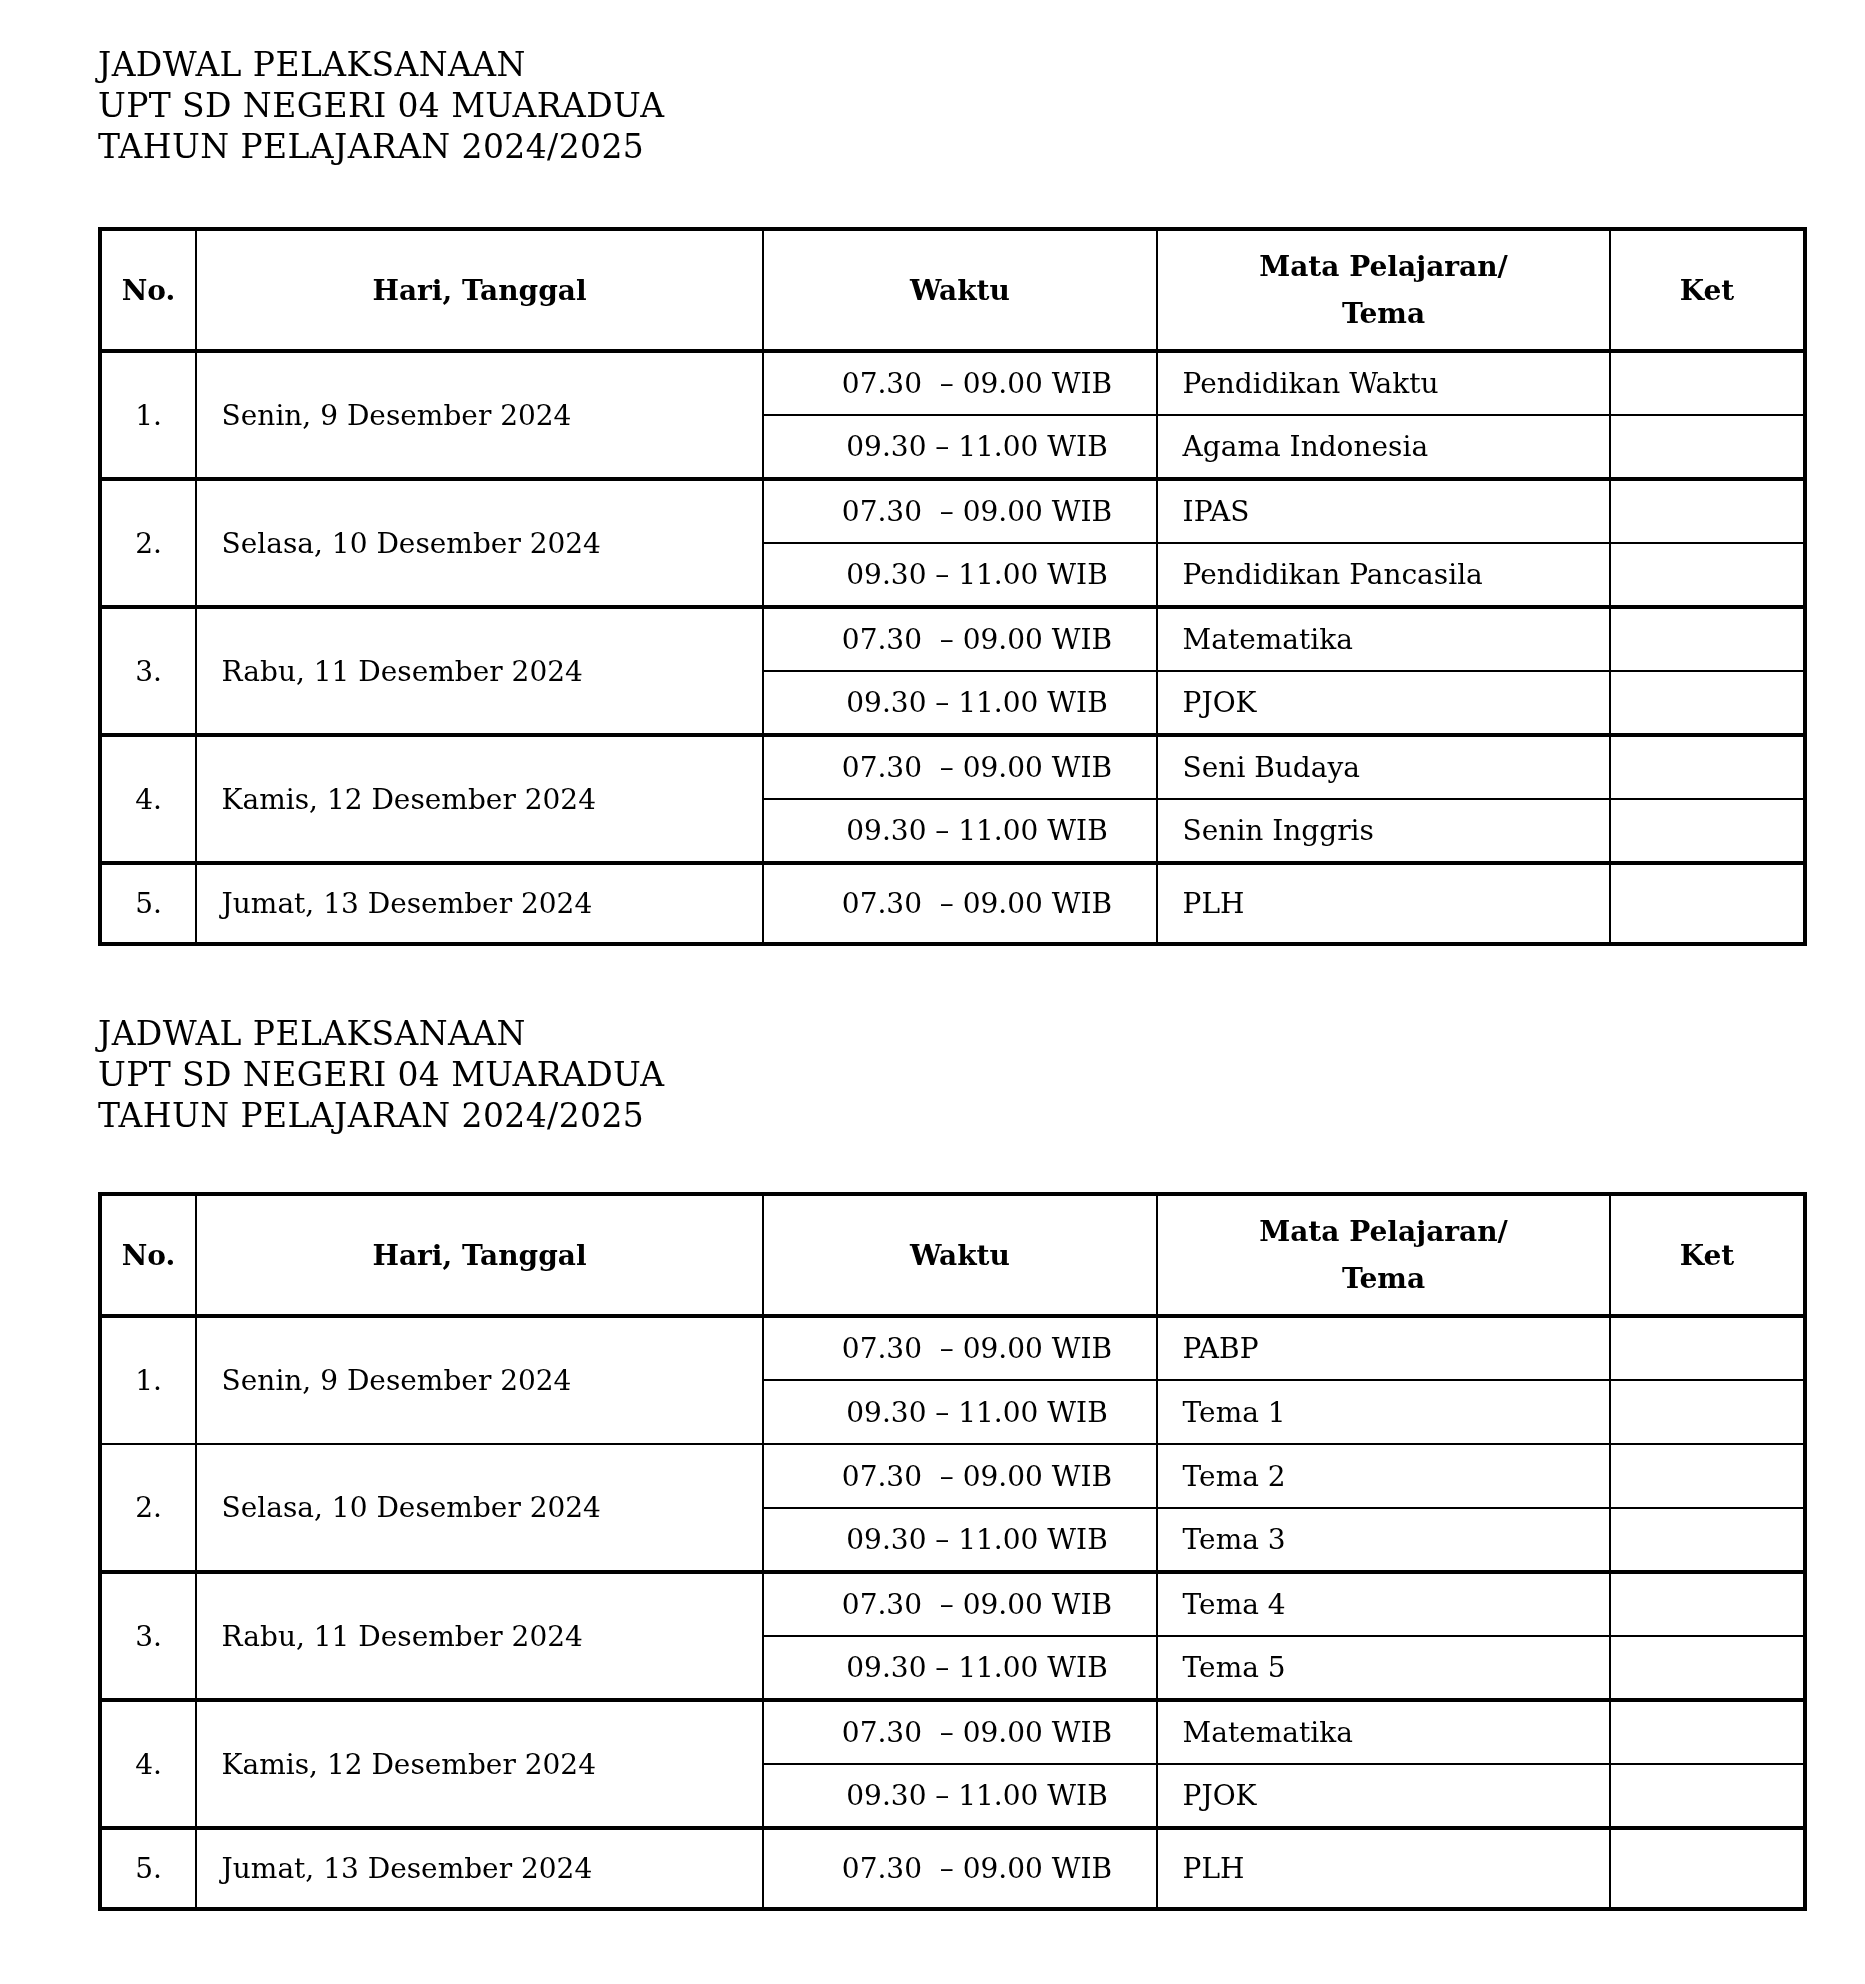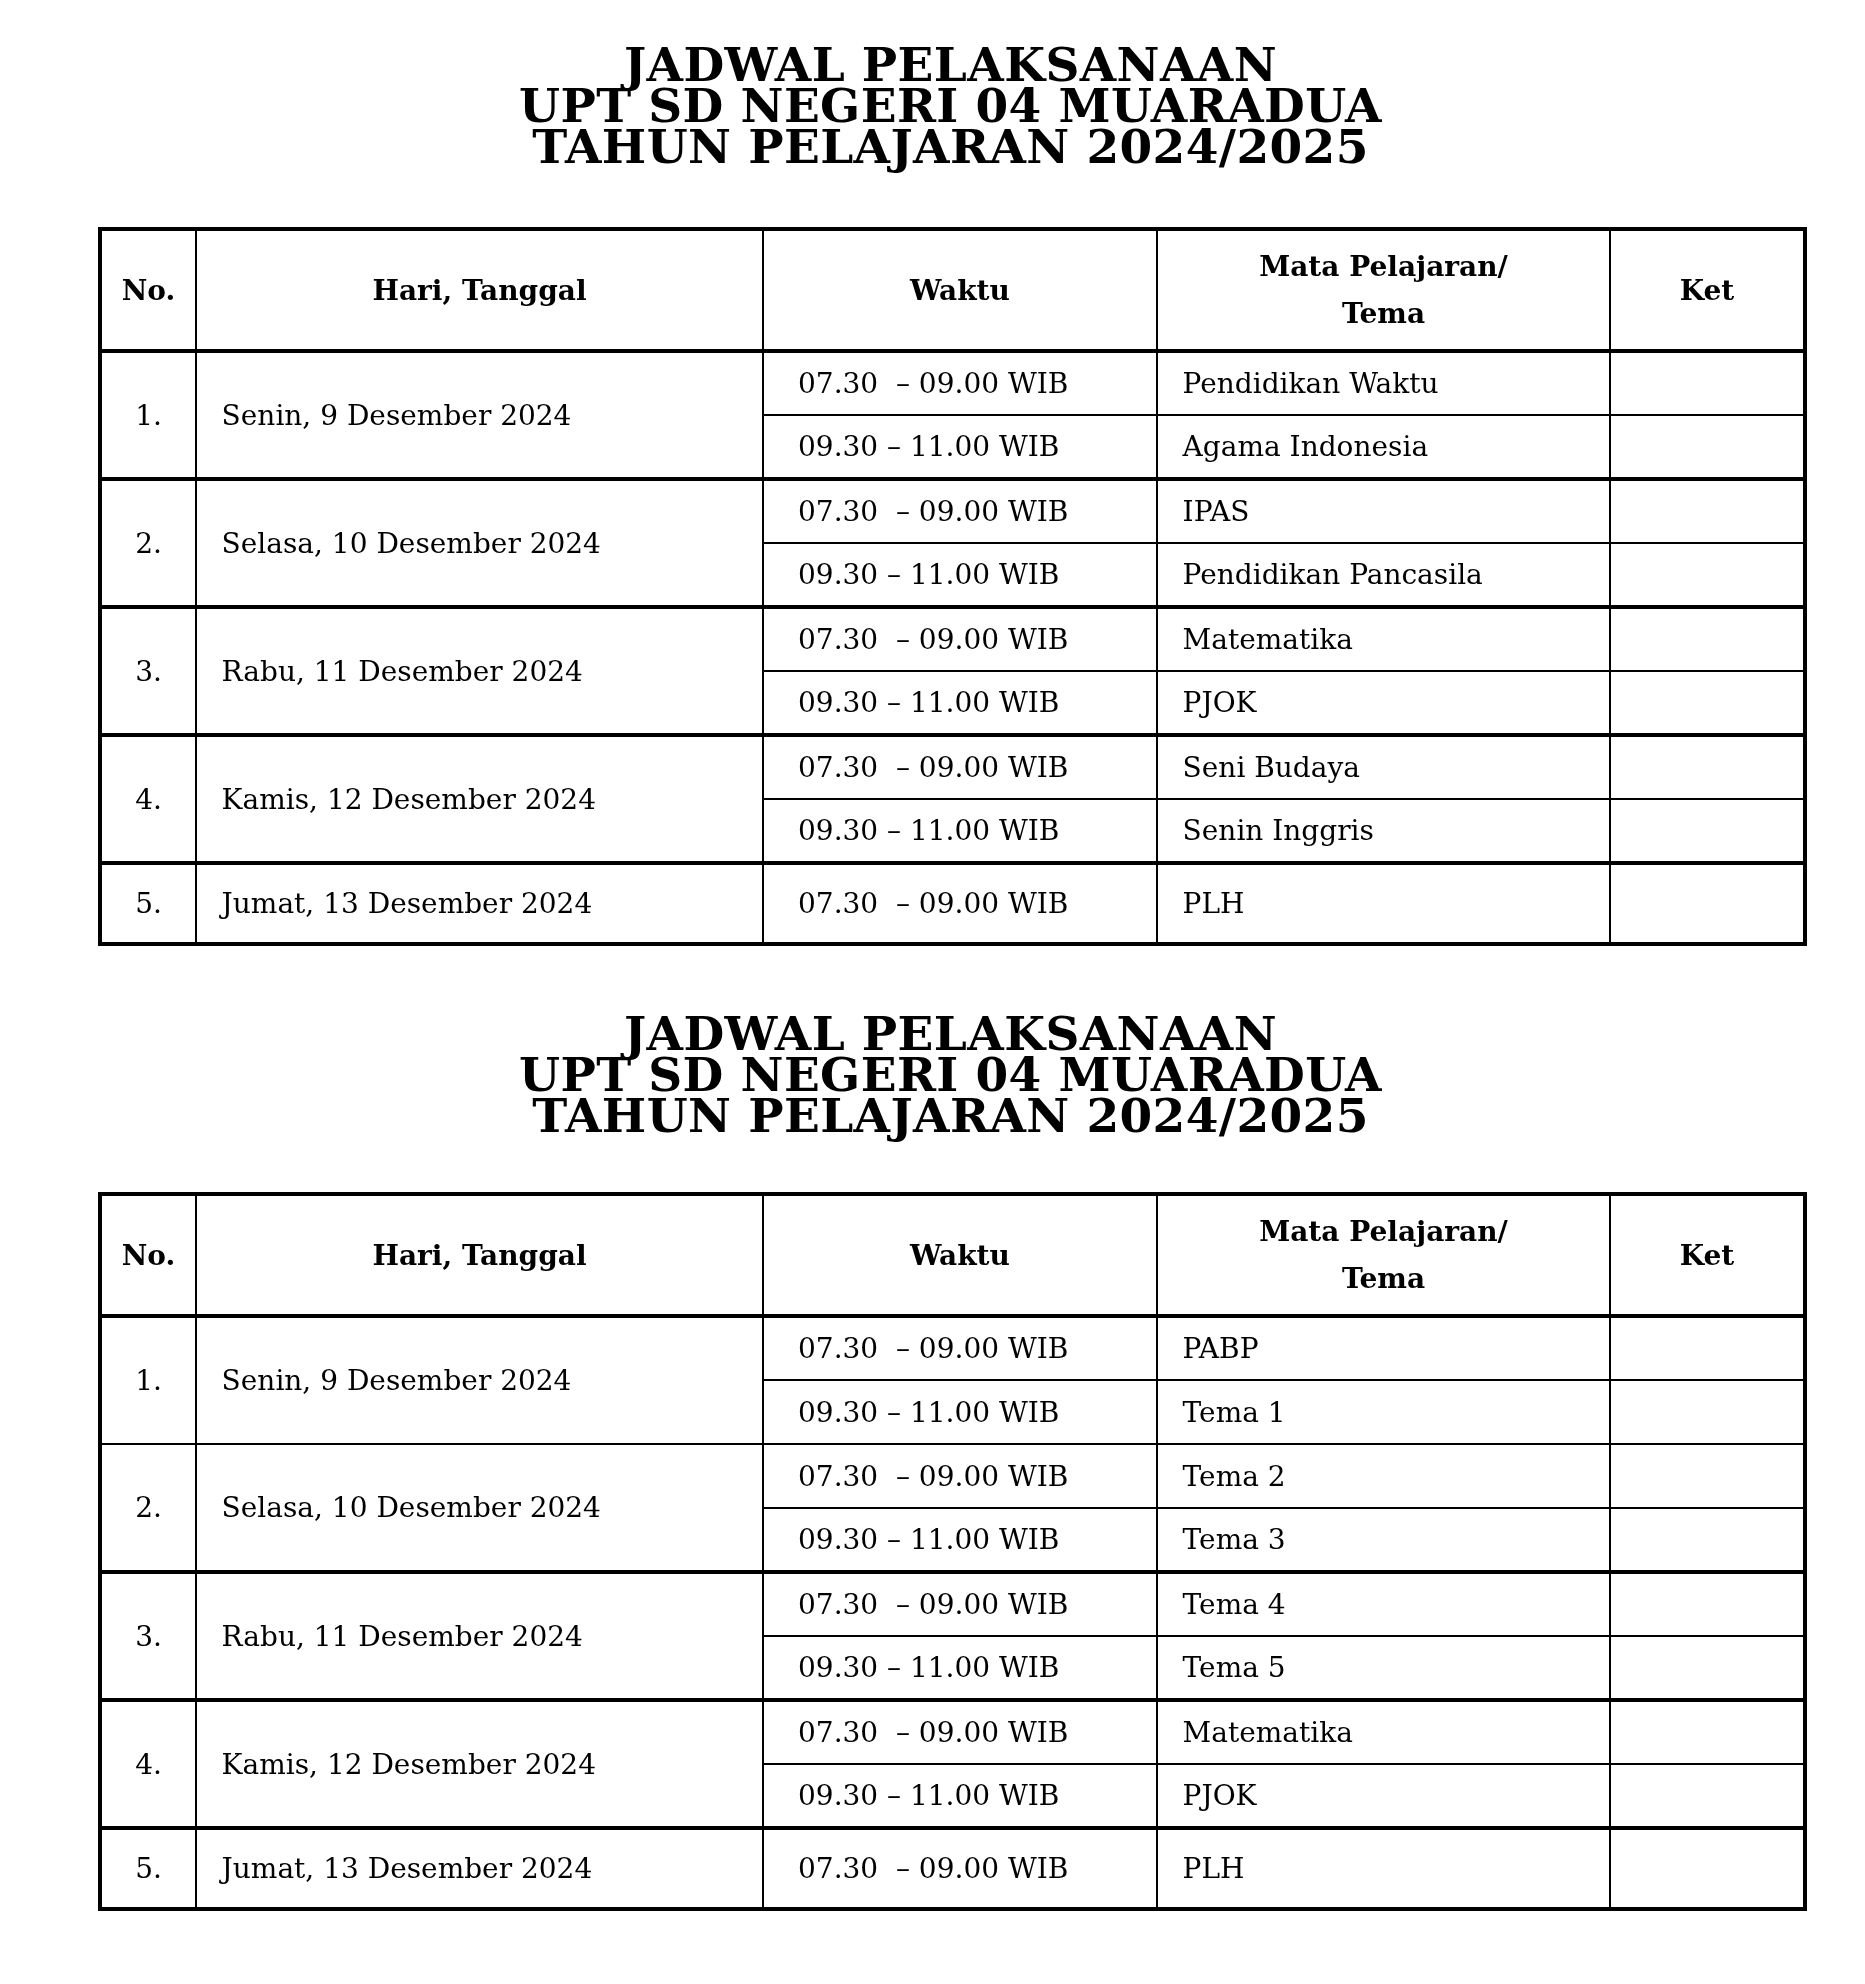--- a/index.html
+++ b/index.html
@@ -10,23 +10,23 @@
     background: #ffffff;
     color: #000000;
     font-family: "DejaVu Serif", "Liberation Serif", serif;
     overflow: hidden;
   }
   .content {
     margin-left: 98px;
     width: 1705px;
   }
   .title-block {
-    text-align: center;
-    font-weight: bold;
-    font-size: 47px;
+    text-align: left;
+    font-weight: normal;
+    font-size: 33px;
     line-height: 41px;
     letter-spacing: 0.4px;
   }
   .title-block.first  { padding-top: 44px; }
   .title-block.second { margin-top: 67px; }
   table.schedule {
     border-collapse: collapse;
     table-layout: fixed;
     width: 1705px;
     border: 4.8px solid #000;
@@ -47,21 +47,21 @@
     height: 118px;
     white-space: pre-line;
     line-height: 47px;
   }
   tbody tr { height: 64px; }
   tbody tr.single { height: 81px; }
   tr.day-first td { border-top: 4.4px solid #000; }
   tr.day-first.thin-top td { border-top: 2.4px solid #000; }
   td.cell-no { text-align: center; }
   td.cell-day, td.cell-subject { text-align: left; padding-left: 24.6px; }
-  td.cell-time { text-align: left; padding-left: 34px; white-space: pre; }
+  td.cell-time { text-align: center; padding-left: 34px; white-space: pre; }
   td.cell-ket { }
 </style>
 </head>
 <body>
 
 <div class="page">
   <div class="content">
 
     <div class="title-block first">
       <div class="title-line">JADWAL PELAKSANAAN</div>

